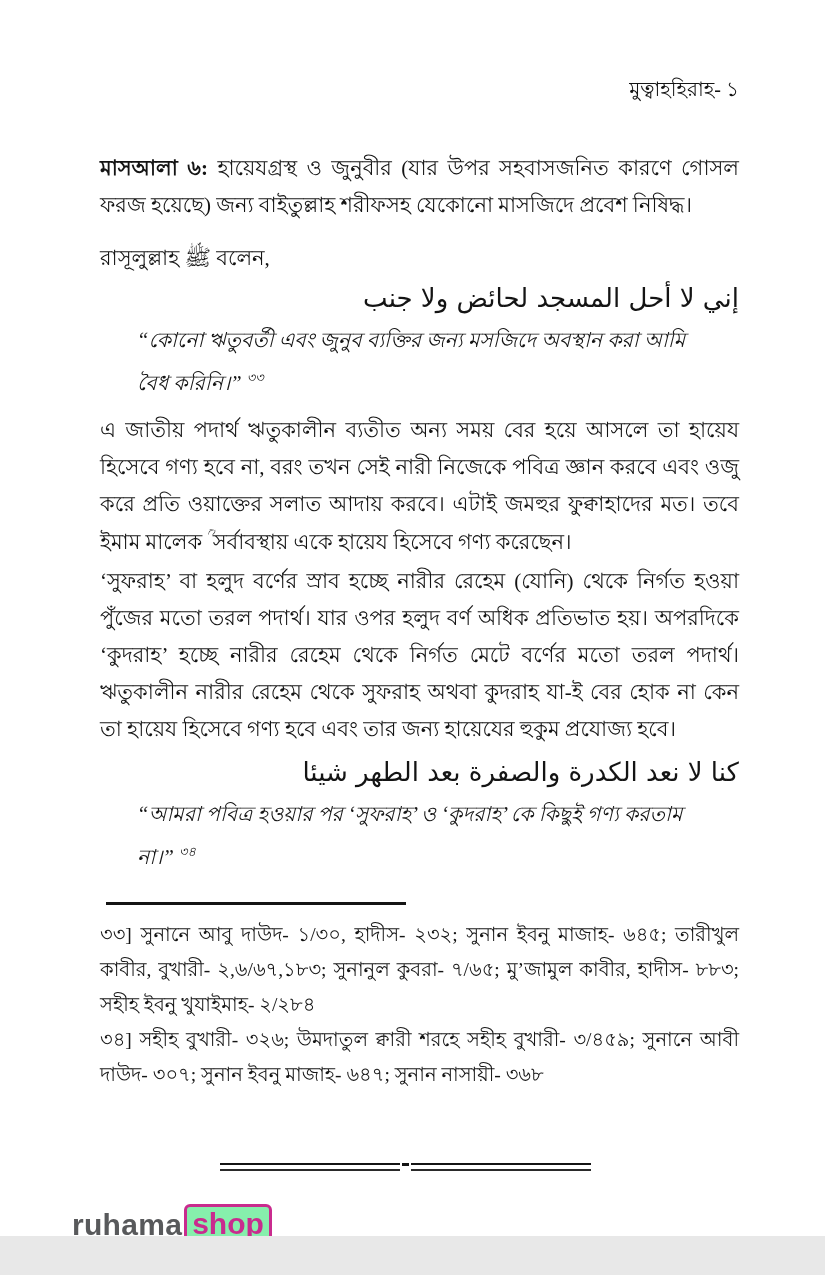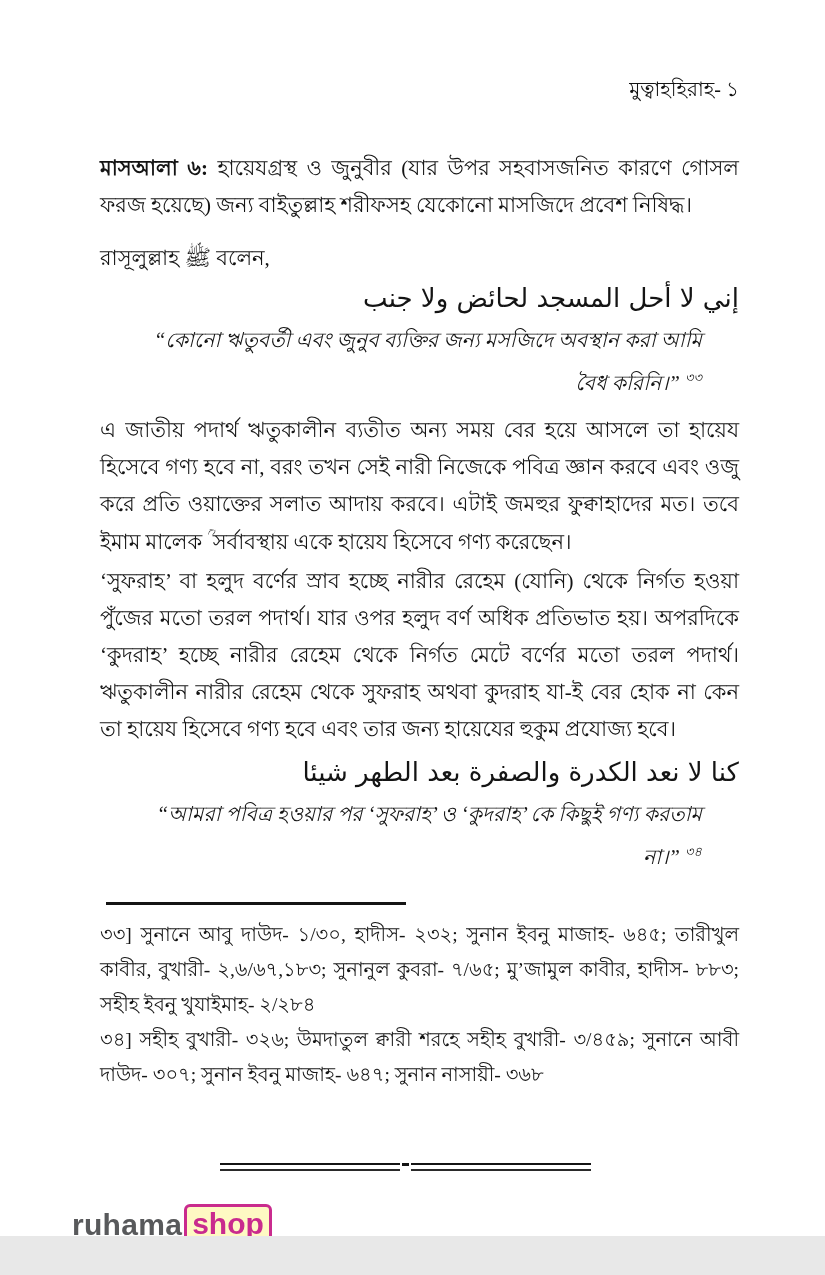--- a/index.html
+++ b/index.html
@@ -44,21 +44,21 @@
     text-align: right;
     direction: rtl;
     font-family: "DejaVu Sans", sans-serif;
     font-size: 26px;
     line-height: 44px;
   }
 
   .quote {
     margin: 2px auto 0 auto;
     max-width: 565px;
-    text-align: right;
+    text-align: left;
     font-style: italic;
     font-size: 20.5px;
     line-height: 37px;
   }
   .quote sup, .fn-ref {
     font-size: 13px;
     vertical-align: super;
   }
 
   .section-heading {
@@ -133,21 +133,21 @@
     font-weight: bold;
     letter-spacing: 0.3px;
     color: #58595b;
   }
   .logo-bubble {
     position: relative;
     margin-left: 2px;
     padding: 0 5px 2px 5px;
     border: 3px solid #c92b8e;
     border-radius: 6px;
-    background: #fef9c3;
+    background: #86efac;
   }
   .logo-bubble .shop-text {
     font-size: 30px;
     font-weight: bold;
     color: #c92b8e;
   }
   .bubble-tail {
     position: absolute;
     left: 5px;
     bottom: -9px;

